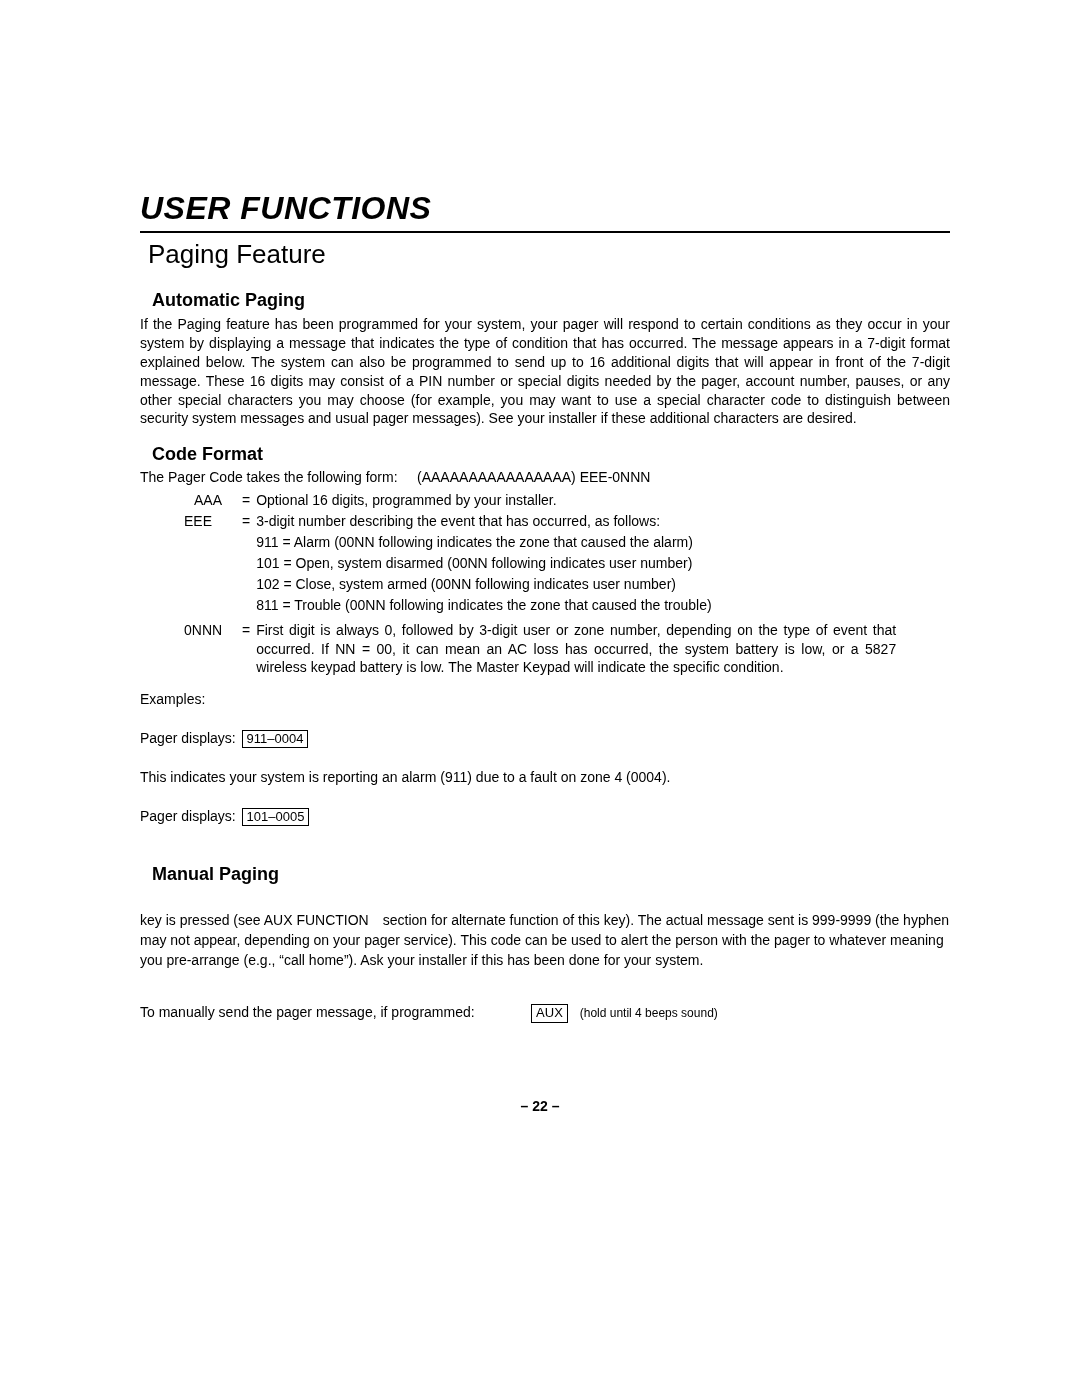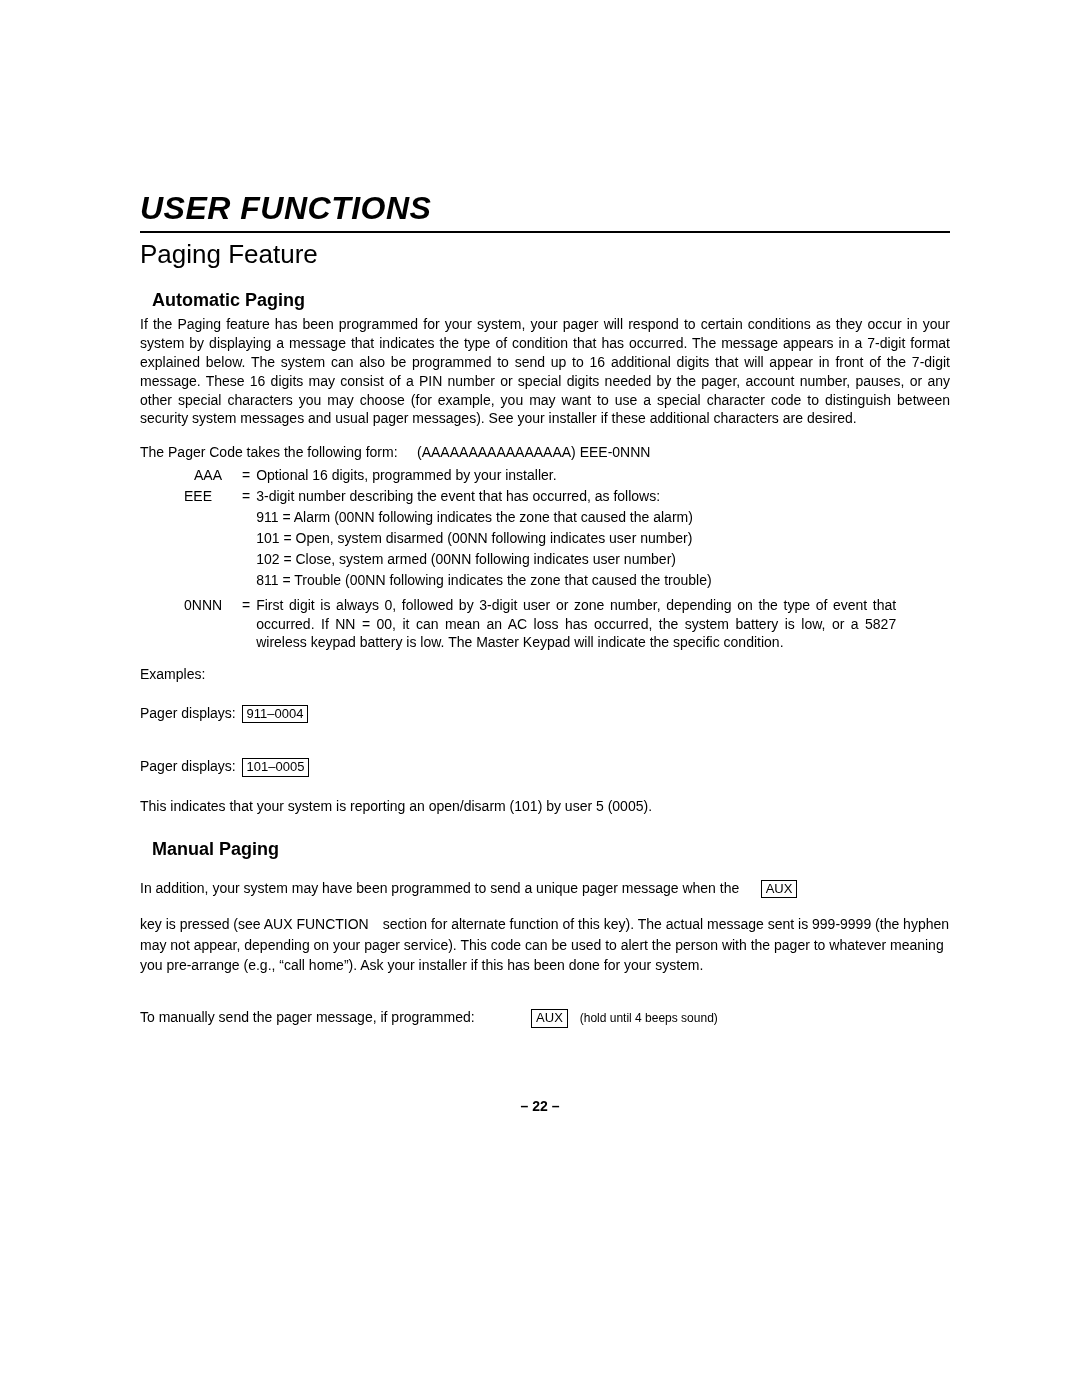--- a/index.html
+++ b/index.html
@@ -25,21 +25,21 @@
   }
   .hr {
     border: 0;
     border-top: 2px solid #000;
     margin: 0 0 6px 0;
   }
   .subtitle {
     font-family: Arial, Helvetica, sans-serif;
     font-weight: 400;
     font-size: 26px;
-    margin: 0 0 20px 0;
+    margin: 0 0 20px 8px;
   }
   .h-section {
     font-family: Arial, Helvetica, sans-serif;
     font-weight: 700;
     font-size: 18px;
     margin: 12px 0 4px 12px;
   }
   .body-text {
     font-size: 14px;
     line-height: 1.35;
@@ -117,20 +117,21 @@
 
 <div class="page">
 
   <h1 class="main-title">USER FUNCTIONS</h1>
   <hr class="hr">
   <div class="subtitle">Paging Feature</div>
 
   <div class="h-section">Automatic Paging</div>
   <p class="body-text">If the Paging feature has been programmed for your system, your pager will respond to certain conditions as they occur in your system by displaying a message that indicates the type of condition that has occurred. The message appears in a 7-digit format explained below. The system can also be programmed to send up to 16 additional digits that will appear in front of the 7-digit message. These 16 digits may consist of a PIN number or special digits needed by the pager, account number, pauses, or any other special characters you may choose (for example, you may want to use a special character code to distinguish between security system messages and usual pager messages). See your installer if these additional characters are desired.</p>
 
+  <div class="h-section">Code Format</div>
   <div class="code-form-line">
     <span>The Pager Code takes the following form:</span>
     &nbsp;&nbsp;&nbsp;
     <span>(AAAAAAAAAAAAAAAA) EEE-0NNN</span>
   </div>
 
   <table class="def-table">
     <tbody>
         <tr>
       <td style="width:48px;text-align:center;">AAA</td>
@@ -169,34 +170,30 @@
     </tr>
   </tbody>
     </table>
 
   <div class="examples-block" style="margin-top:10px;">
     <div class="row">Examples:</div>
     <div class="row">
       <span>Pager displays:</span>
       <span class="boxed">911–0004</span>
     </div>
+    <div class="row">This indicates your system is reporting an alarm (911) due to a fault on zone 4 (0004).</div>
     <div class="row">
       <span>Pager displays:</span>
       <span class="boxed">101–0005</span>
     </div>
-    <div class="row">This indicates that your system is reporting an open/disarm (101) by user 5 (0005).</div>
   </div>
 
   <div class="h-section" style="margin-top:22px;">Manual Paging</div>
   <p class="manual-p1">
-    <span class="manual-line1">
-      <span>In addition, your system may have been programmed to send a unique pager message when the</span>
-      &nbsp;&nbsp;&nbsp;
-      <span class="boxed">AUX</span>
-    </span><br>
+    <br>
     <span>key is pressed (see AUX FUNCTION section for alternate function of this key). The actual message sent is 999-9999 (the hyphen may not appear, depending on your pager service). This code can be used to alert the person with the pager to whatever meaning you pre-arrange (e.g., “call home”).  Ask your installer if this has been done for your system.</span>
   </p>
 
   <div class="manual-row">
     <span>To manually send the pager message, if programmed:</span>
     &nbsp;&nbsp;&nbsp;&nbsp;&nbsp;&nbsp;&nbsp;&nbsp;&nbsp;&nbsp;&nbsp;&nbsp;
     <span class="boxed">AUX</span>
     <span class="hold">(hold until 4 beeps sound)</span>
   </div>
 

